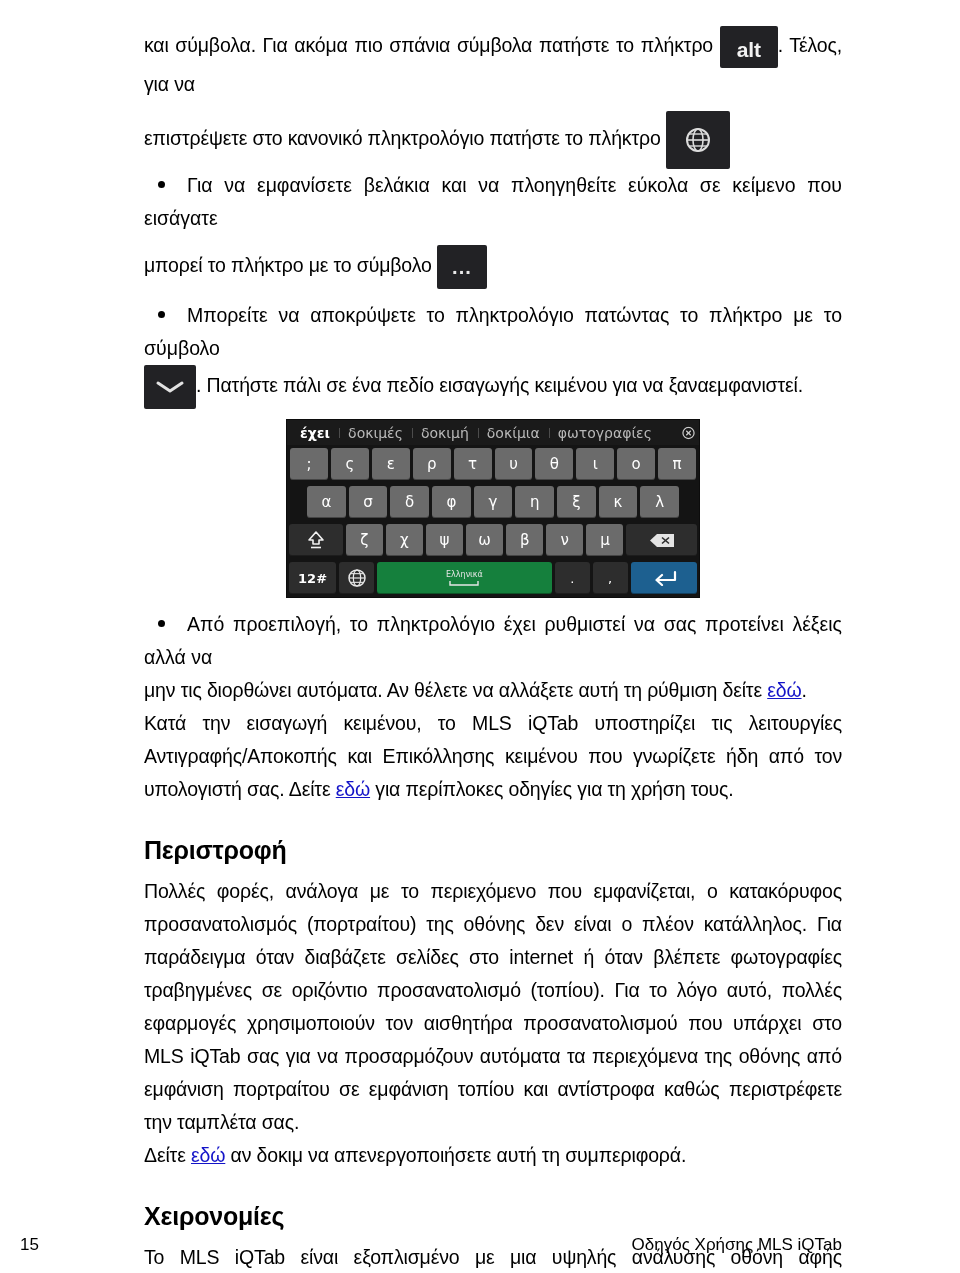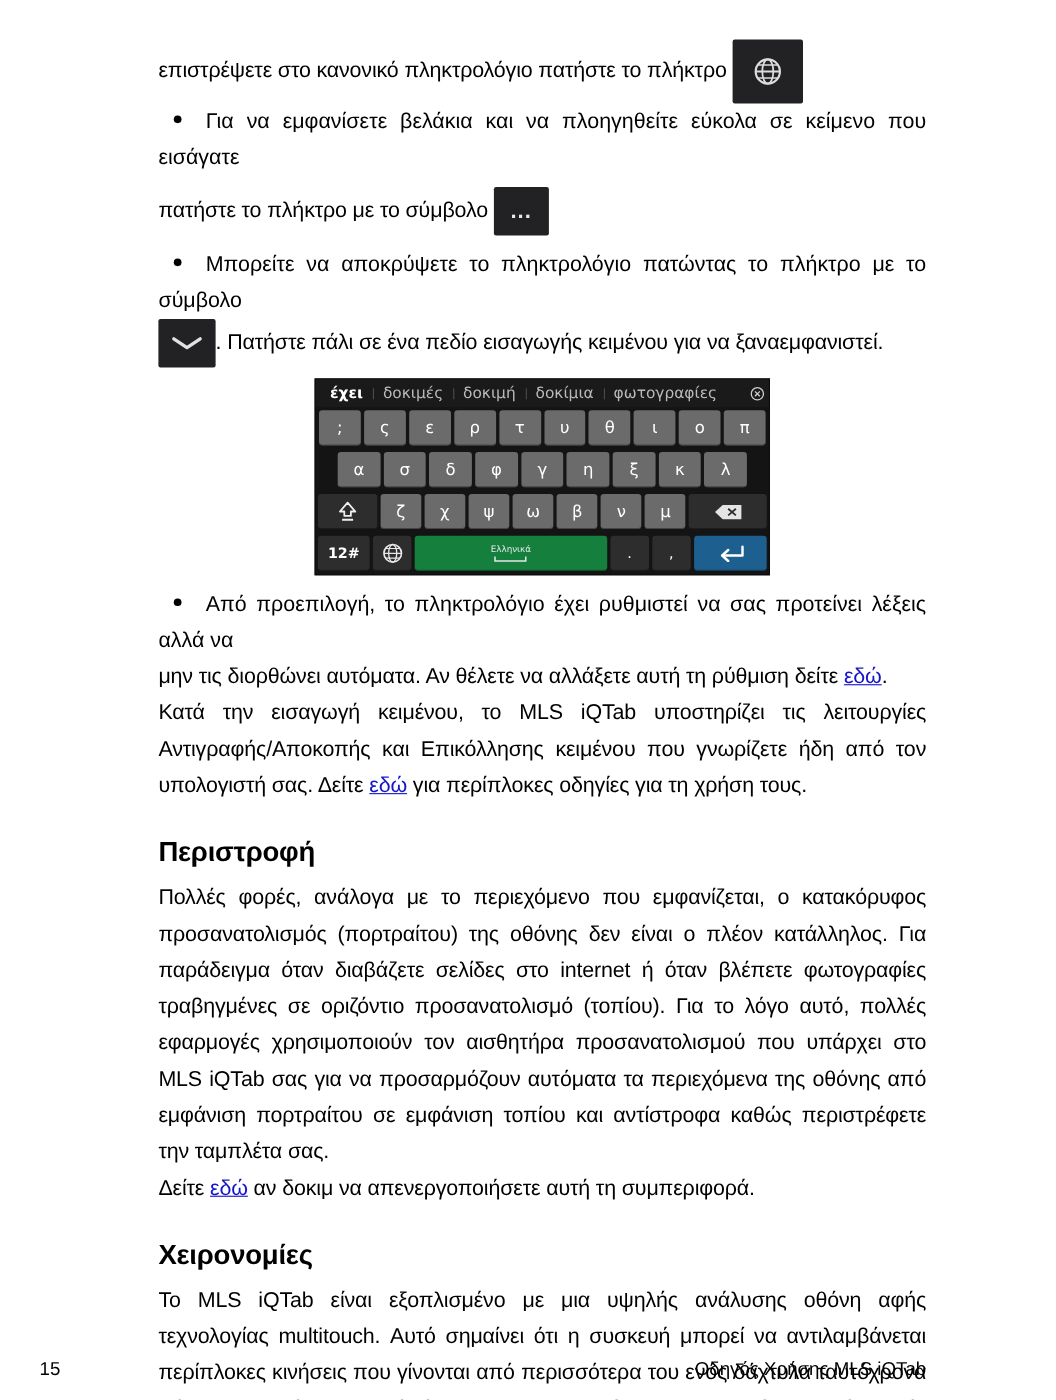--- a/index.html
+++ b/index.html
@@ -177,52 +177,53 @@
   .key.glob  { flex: 1.0 1 0;  background: #2d2d2d; }
   .key.space { flex: 5.0 1 0;  background: #15803d; flex-direction: column; gap: 1px; }
   .key.dot   { flex: 1.0 1 0;  background: #2d2d2d; font-size: 13px; }
   .key.com   { flex: 1.0 1 0;  background: #2d2d2d; font-size: 13px; }
   .key.enter { flex: 1.9 1 0;  background: #1d6090; }
   .space-lbl { font-size: 8px; color: #e6e6e6; line-height: 9px; }
 
   
   .footer {
     position: absolute;
-    left: 16px; right: 0;
+    left: 0; right: 0;
     bottom: 18px;
     padding: 0 118px 0 20px;
     display: flex;
     justify-content: space-between;
     font-size: 17px;
     color: #000;
   }
   .gap-s { height: 10px; }
   .gap-l { height: 30px; }
 </style>
 </head>
 <body>
 
 <div class="page">
 
+  <div class="para"><span>και σύμβολα. Για ακόμα πιο σπάνια σύμβολα πατήστε το πλήκτρο </span><span class="keyimg alt"><span class="lbl">alt</span></span><span>. Τέλος, για να</span></div>
 
   <div class="gap-s"></div>
 
   <div class="para"><span>επιστρέψετε στο κανονικό πληκτρολόγιο πατήστε το  πλήκτρο </span><span class="keyimg globe"><svg class="globe-svg" width="30" height="30" viewBox="0 0 30 30">
           <circle cx="15" cy="15" r="11" fill="none" stroke="#dcdcdc" stroke-width="2"></circle>
           <ellipse cx="15" cy="15" rx="5" ry="11" fill="none" stroke="#dcdcdc" stroke-width="1.6"></ellipse>
           <line x1="4" y1="15" x2="26" y2="15" stroke="#dcdcdc" stroke-width="1.6"></line>
           <line x1="6.3" y1="9" x2="23.7" y2="9" stroke="#dcdcdc" stroke-width="1.4"></line>
           <line x1="6.3" y1="21" x2="23.7" y2="21" stroke="#dcdcdc" stroke-width="1.4"></line>
         </svg></span></div>
 
   <div class="bullet-row"><span class="bullet-dot"></span><span>Για να εμφανίσετε βελάκια και να πλοηγηθείτε εύκολα σε κείμενο που εισάγατε</span></div>
 
   <div class="gap-s"></div>
 
-  <div class="para"><span>πατήστε το πλήκτρο με το σύμβολο </span><span class="keyimg dots"><span class="lbl">...</span></span></div>
+  <div class="para"><span>μπορεί το πλήκτρο με το σύμβολο </span><span class="keyimg dots"><span class="lbl">...</span></span></div>
 
   <div class="gap-s"></div>
 
   <div class="bullet-row"><span class="bullet-dot"></span><span>Μπορείτε να αποκρύψετε το πληκτρολόγιο πατώντας το πλήκτρο με το σύμβολο</span></div>
 
   <div class="para"><span class="keyimg chev"><svg class="chev-svg" width="30" height="16" viewBox="0 0 30 16">
           <polyline points="3,4 15,12 27,4" fill="none" stroke="#e2e2e2" stroke-width="3" stroke-linecap="round" stroke-linejoin="round"></polyline>
         </svg></span><span>. Πατήστε πάλι σε ένα πεδίο εισαγωγής κειμένου για να ξαναεμφανιστεί.</span></div>
 
   <div class="gap-s"></div>

